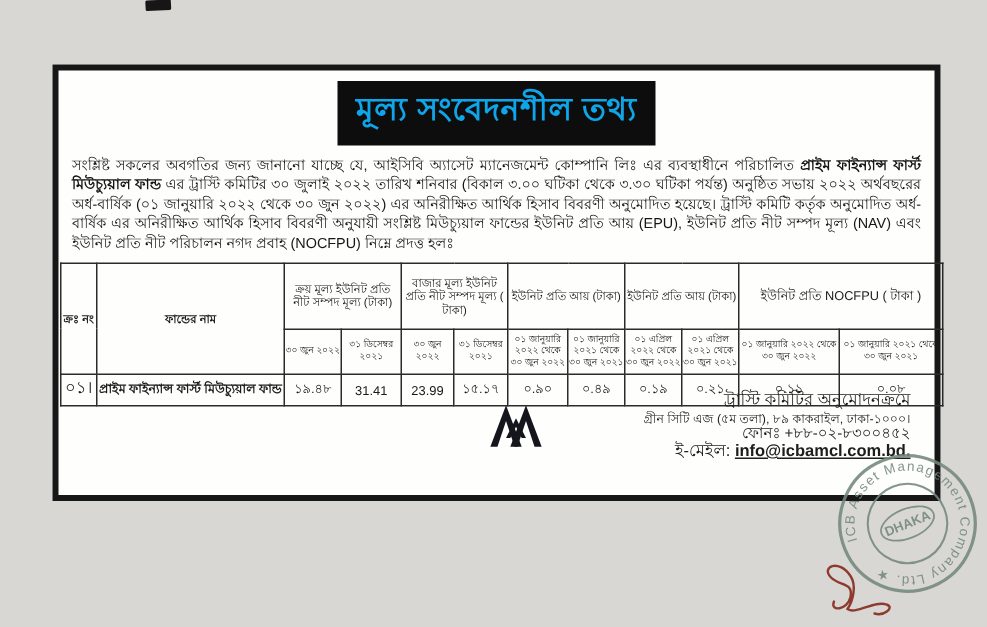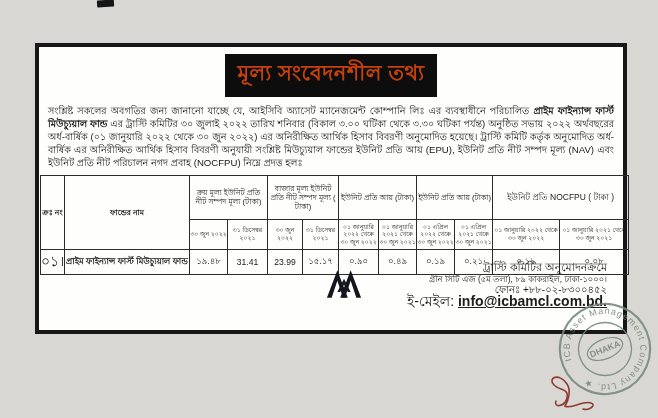--- a/index.html
+++ b/index.html
@@ -7,49 +7,49 @@
   body { font-family:"Liberation Sans", sans-serif; background:#d8d7d3; overflow:hidden; }
   .stage { position:relative; width:658px; height:418px; background:#d8d7d3; }
 
   .scan-artifact { position:absolute; left:97px; top:0; width:17px; height:7px;
     background:#161616; transform:rotate(-3deg); border-radius:1px; }
 
   .doc { position:absolute; left:35px; top:43px; width:592px; height:291px;
     background:#fefefc; border:4px solid #171717; }
 
   .title-box { margin:7px auto 0 auto; width:max-content; max-width:90%;
-    background:#0d0d0d; color:#c2410c; font-weight:bold; font-size:21px;
+    background:#0d0d0d; color:#0ea5e9; font-weight:bold; font-size:21px;
     padding:3px 12px 5px 12px; letter-spacing:0.5px; text-align:center; }
 
   .body-text { margin:8px 9px 0 9px; font-size:9.6px; line-height:12.9px;
     color:#161616; text-align:justify; }
   .body-text b { font-weight:bold; }
 
   table.data { border-collapse:collapse; margin:5px 1px 0 1px; width:586px;
     table-layout:fixed; }
   table.data th, table.data td { border:1px solid #2b2b2b; color:#1a1a1a;
     text-align:center; vertical-align:middle; overflow:hidden; }
   th.grp { font-size:7.6px; font-weight:normal; line-height:9px; padding:8px 1px; }
   th.grp.nocfpu { font-size:8.5px; }
   th.sub { font-size:6.1px; font-weight:normal; line-height:7.6px; padding:1px 0; height:30px; }
   th.span2 { font-size:7.6px; font-weight:bold; }
   td.val { font-size:8.6px; height:21px; }
-  td.sl { font-size:14px; }
+  td.sl { font-size:11px; }
   td.fund { font-size:8.4px; font-weight:bold; text-align:center; }
 
   .sig-area { position:absolute; right:16px; top:213px; display:flex;
     align-items:center; gap:6px; }
   .sig-logo { flex:0 0 auto; }
   .sig-lines { width:238px; text-align:right; color:#1d1d1d; }
   .sig-lines .l1 { font-size:11px; line-height:14px; }
   .sig-lines .l2 { font-size:10.5px; font-weight:bold; line-height:13px; }
   .sig-lines .l3 { font-size:9.3px; font-weight:bold; line-height:12px; }
   .sig-lines .l4 { font-size:8.3px; line-height:10.5px; }
   .sig-lines .l5 { font-size:10px; line-height:10.5px; }
-  .sig-lines .l6 { font-size:14px; line-height:12px; }
+  .sig-lines .l6 { font-size:11px; line-height:12px; }
   .sig-lines .l6 .email { font-weight:bold; text-decoration:underline; }
 
   .stamp { position:absolute; left:556px; top:300px; width:98px; height:98px;
     transform:rotate(-22deg); opacity:0.88; }
   .handsign { position:absolute; left:545px; top:370px; width:72px; height:46px; }
 </style>
 </head>
 <body>
 
 <div class="stage">

